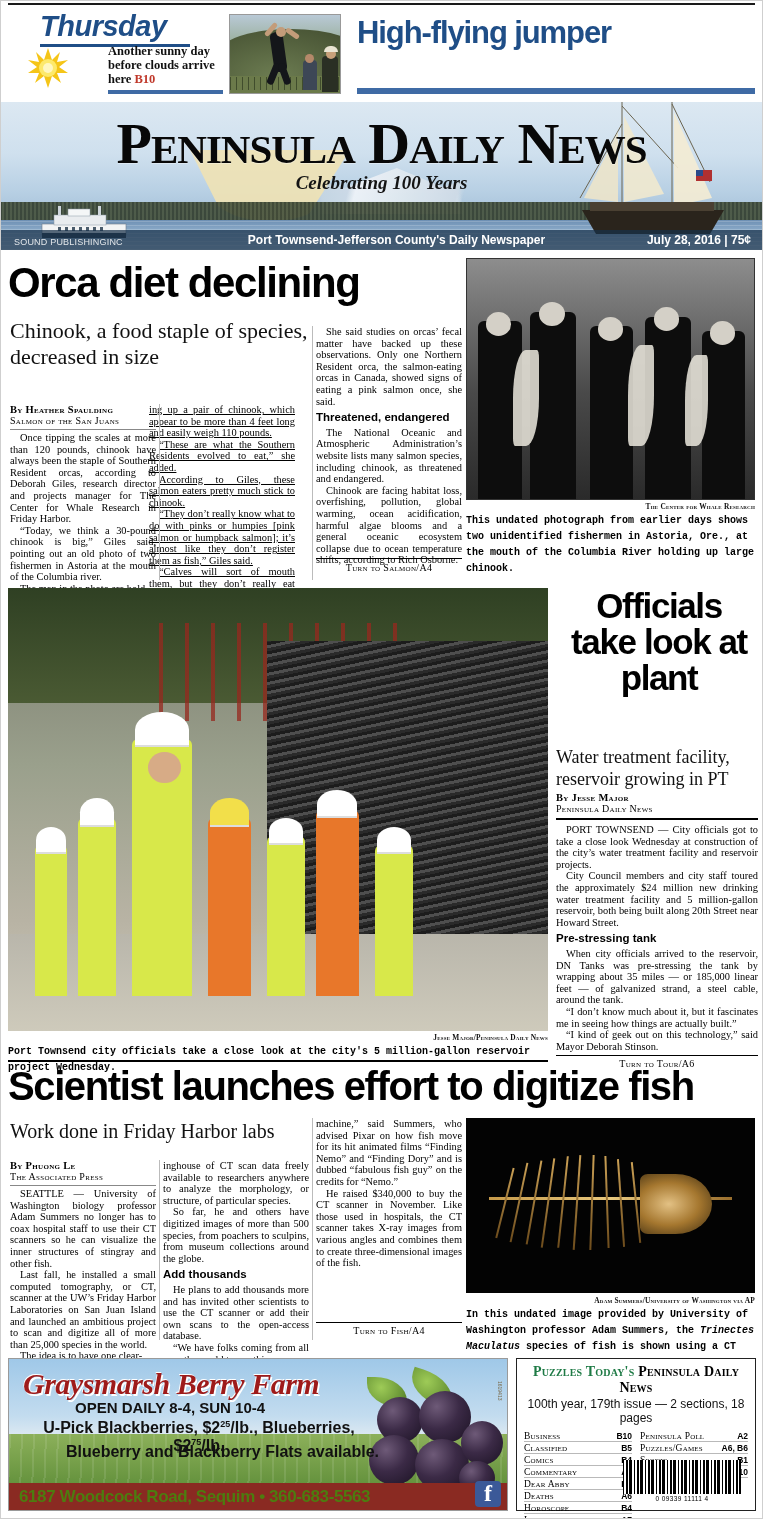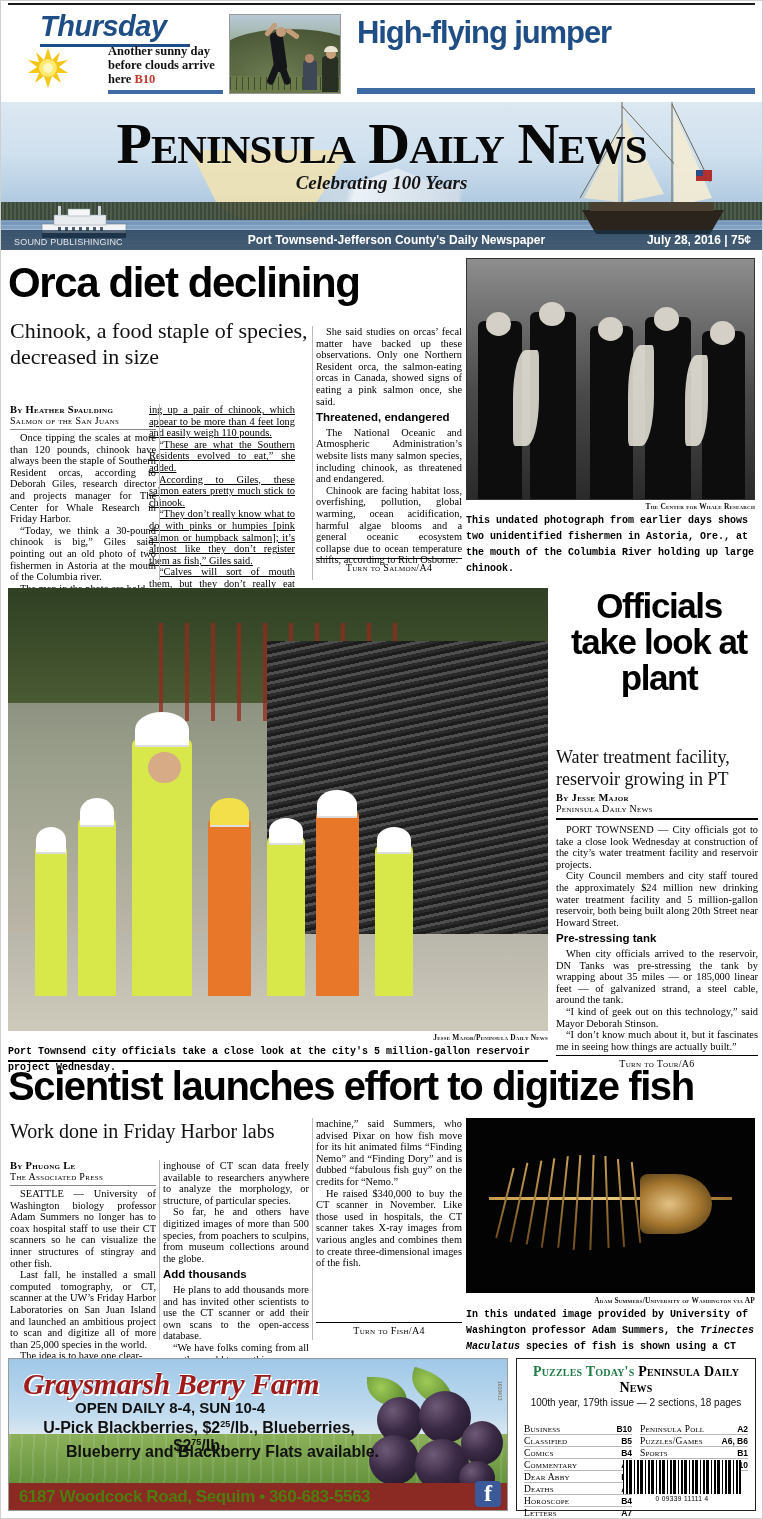--- a/index.html
+++ b/index.html
@@ -236,21 +236,21 @@
   .ad-code { position:absolute; right:4px; top:22px; font-family:"Liberation Sans", sans-serif;
              font-size:5px; color:#7a6a4a; writing-mode:vertical-rl; }
 
   
   .idx { position:absolute; left:516px; top:1358px; width:240px; height:153px;
          border:1px solid #222; background:#fff; padding:5px 7px 4px 7px; }
   .idx-title { text-align:center; font-family:"Liberation Serif", serif; font-weight:bold;
                font-size:14px; font-variant:small-caps; letter-spacing:.2px; }
   .idx-title .grn { color:#1e7a45; }
   .idx-sub { text-align:center; font-family:"Liberation Sans", sans-serif;
-             font-size:10px; color:#111; margin:1px 0 15px 0; }
+             font-size:12px; color:#111; margin:1px 0 5px 0; }
   .idx-cols { display:flex; gap:8px; }
   .idx-col { flex:1; }
   .idx-row { display:flex; justify-content:space-between; align-items:baseline;
              border-bottom:1px solid #b9b9b9; padding:0.5px 0; }
   .idx-name { font-family:"Liberation Serif", serif; font-size:9.5px; font-variant:small-caps;
               letter-spacing:.2px; }
   .idx-pg { font-family:"Liberation Sans", sans-serif; font-weight:bold; font-size:8.5px; }
   .barcode { position:absolute; right:14px; bottom:6px; width:118px; height:44px; }
   .bc-bars { width:100%; height:34px;
     background:repeating-linear-gradient(90deg,#000 0 1px,#fff 1px 3px,#000 3px 5px,#fff 5px 6px,#000 6px 9px,#fff 9px 11px); }
@@ -423,22 +423,22 @@
   <div class="off-by">
     <div class="byline">By Jesse Major</div>
     <div class="byline2">Peninsula Daily News</div>
   </div>
   <div class="off-rule"></div>
   <div class="body-col off-col">
     <p>PORT TOWNSEND — City officials got to take a close look Wednesday at construction of the city’s water treatment facility and reservoir projects.</p>
     <p>City Council members and city staff toured the approximately $24 million new drinking water treatment facility and 5 million-gallon reservoir, both being built along 20th Street near Howard Street.</p>
     <div class="subhead">Pre-stressing tank</div>
     <p>When city officials arrived to the reservoir, DN Tanks was pre-stressing the tank by wrapping about 35 miles — or 185,000 linear feet — of galvanized strand, a steel cable, around the tank.</p>
+    <p>“I don’t know much about it, but it fascinates me in seeing how things are actually built.”</p>
     <p>“I kind of geek out on this technology,” said Mayor Deborah Stinson.</p>
-    <p>“I don’t know much about it, but it fascinates me in seeing how things are actually built.”</p>
   </div>
   <div class="off-turnrule"></div>
   <div class="turn off-turn">Turn to Tour/A6</div>
 
   <div class="pt-photo">
     <div class="pt-bg"></div>
     <div class="pt-tree"></div>
     <div class="pt-scaff"></div>
     <div class="pt-coil"></div>
     <div class="pt-wall"></div>

